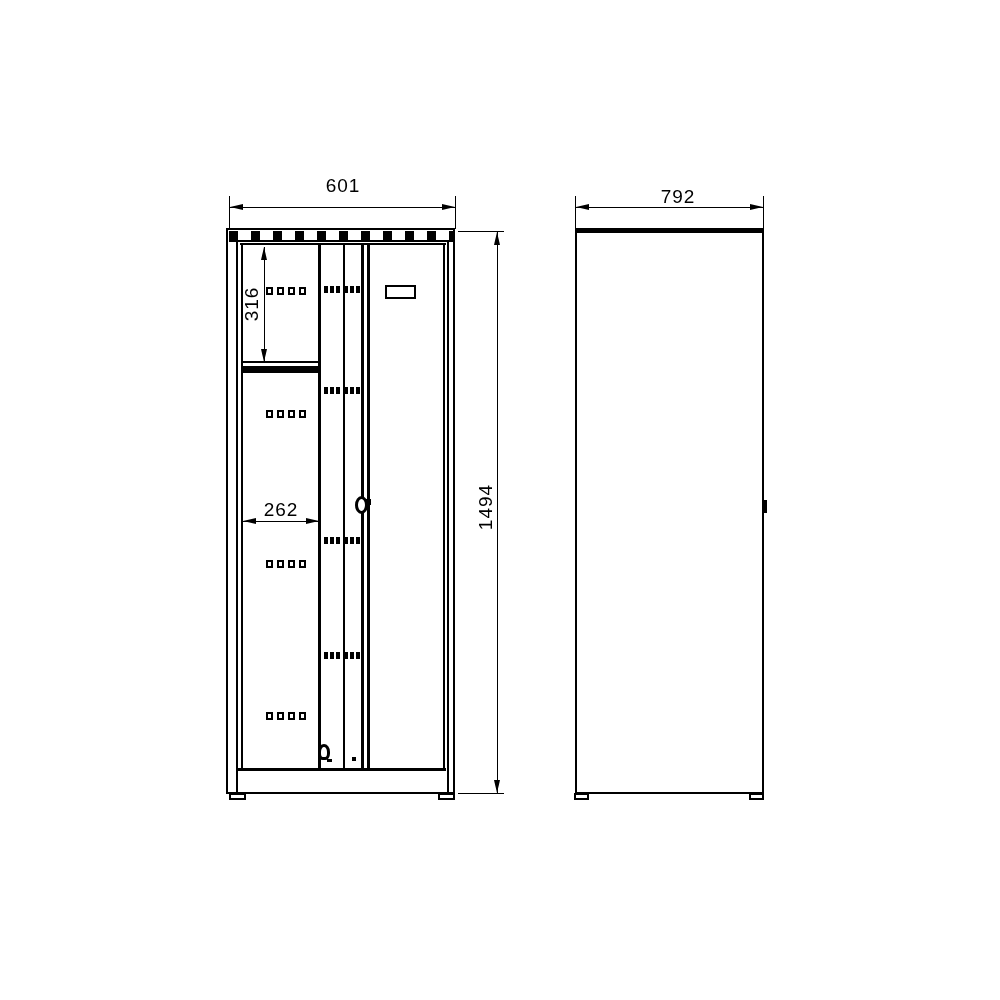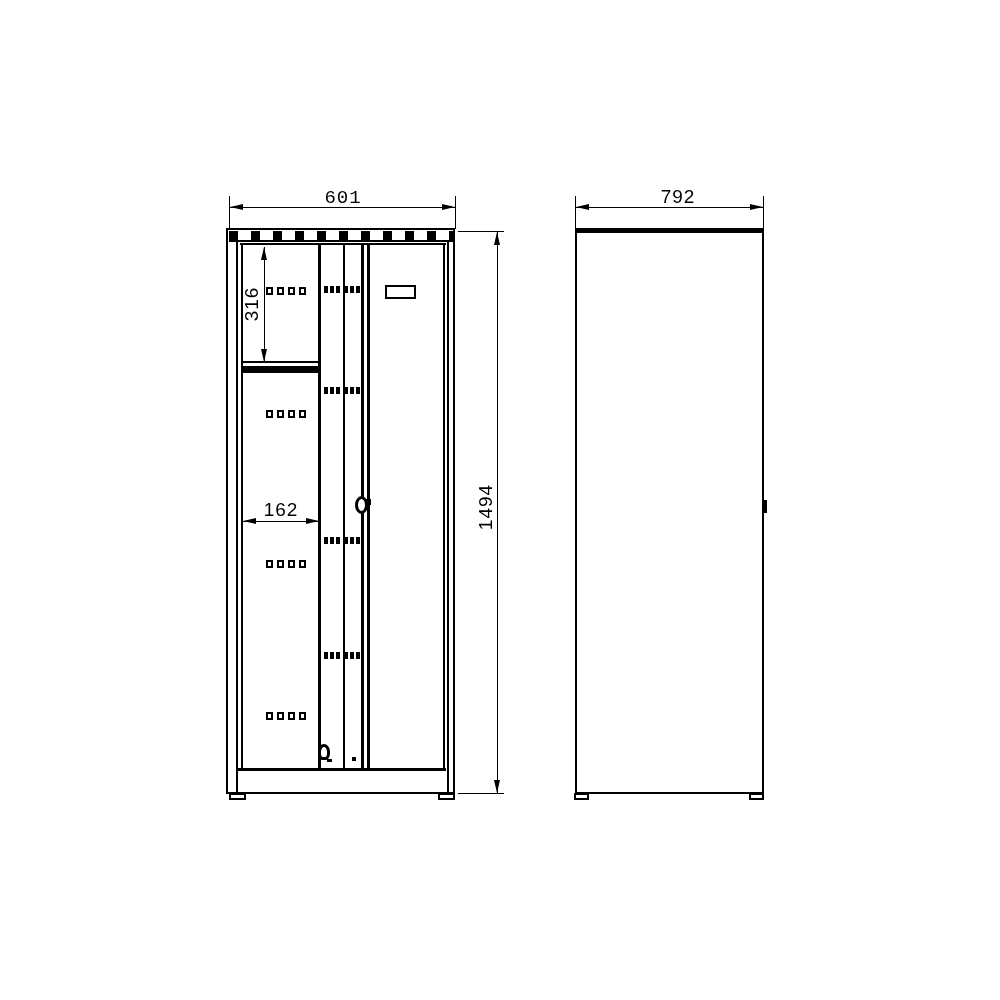--- a/index.html
+++ b/index.html
@@ -109,21 +109,21 @@
     <div class="abs hasp-foot"></div>
     <div class="abs rivet-dot"></div>
   </div>
 
   <div>
     <div class="ln" style="left:229px;top:196px;width:1px;height:33px;"></div>
     <div class="ln" style="left:455px;top:196px;width:1px;height:33px;"></div>
     <div class="ln" style="left:230px;top:207px;width:225px;height:1px;"></div>
     <div class="arr arr-l" style="left:230px;top:204px;"></div>
     <div class="arr arr-r" style="left:442px;top:204px;"></div>
-    <div class="dimtext" style="left:343px;top:198px;font-family:Liberation Mono, monospace;">601</div>
+    <div class="dimtext" style="left:343px;top:186px;">601</div>
   </div>
 
   <div>
     <div class="ln" style="left:458px;top:231px;width:46px;height:1px;"></div>
     <div class="ln" style="left:458px;top:793px;width:46px;height:1px;"></div>
     <div class="ln" style="left:497px;top:232px;width:1px;height:561px;"></div>
     <div class="arr arr-u" style="left:494px;top:232px;"></div>
     <div class="arr arr-d" style="left:494px;top:780px;"></div>
     <div class="dimtext rot" style="left:486px;top:507px;">1494</div>
   </div>
@@ -132,21 +132,21 @@
     <div class="ln" style="left:264px;top:247px;width:1px;height:115px;"></div>
     <div class="arr arr-u" style="left:261px;top:247px;"></div>
     <div class="arr arr-d" style="left:261px;top:349px;"></div>
     <div class="dimtext rot" style="left:252px;top:304px;">316</div>
   </div>
 
   <div>
     <div class="ln" style="left:243px;top:521px;width:76px;height:1px;"></div>
     <div class="arr arr-l" style="left:243px;top:518px;"></div>
     <div class="arr arr-r" style="left:306px;top:518px;"></div>
-    <div class="dimtext" style="left:281px;top:510px;">162</div>
+    <div class="dimtext" style="left:281px;top:510px;">262</div>
   </div>
 
   <div>
     <div class="abs sv-body"></div>
     <div class="abs sv-lock"></div>
     <div class="abs foot" style="left:574px;top:793px;width:15px;"></div>
     <div class="abs foot" style="left:749px;top:793px;width:15px;"></div>
   </div>
 
   <div>

